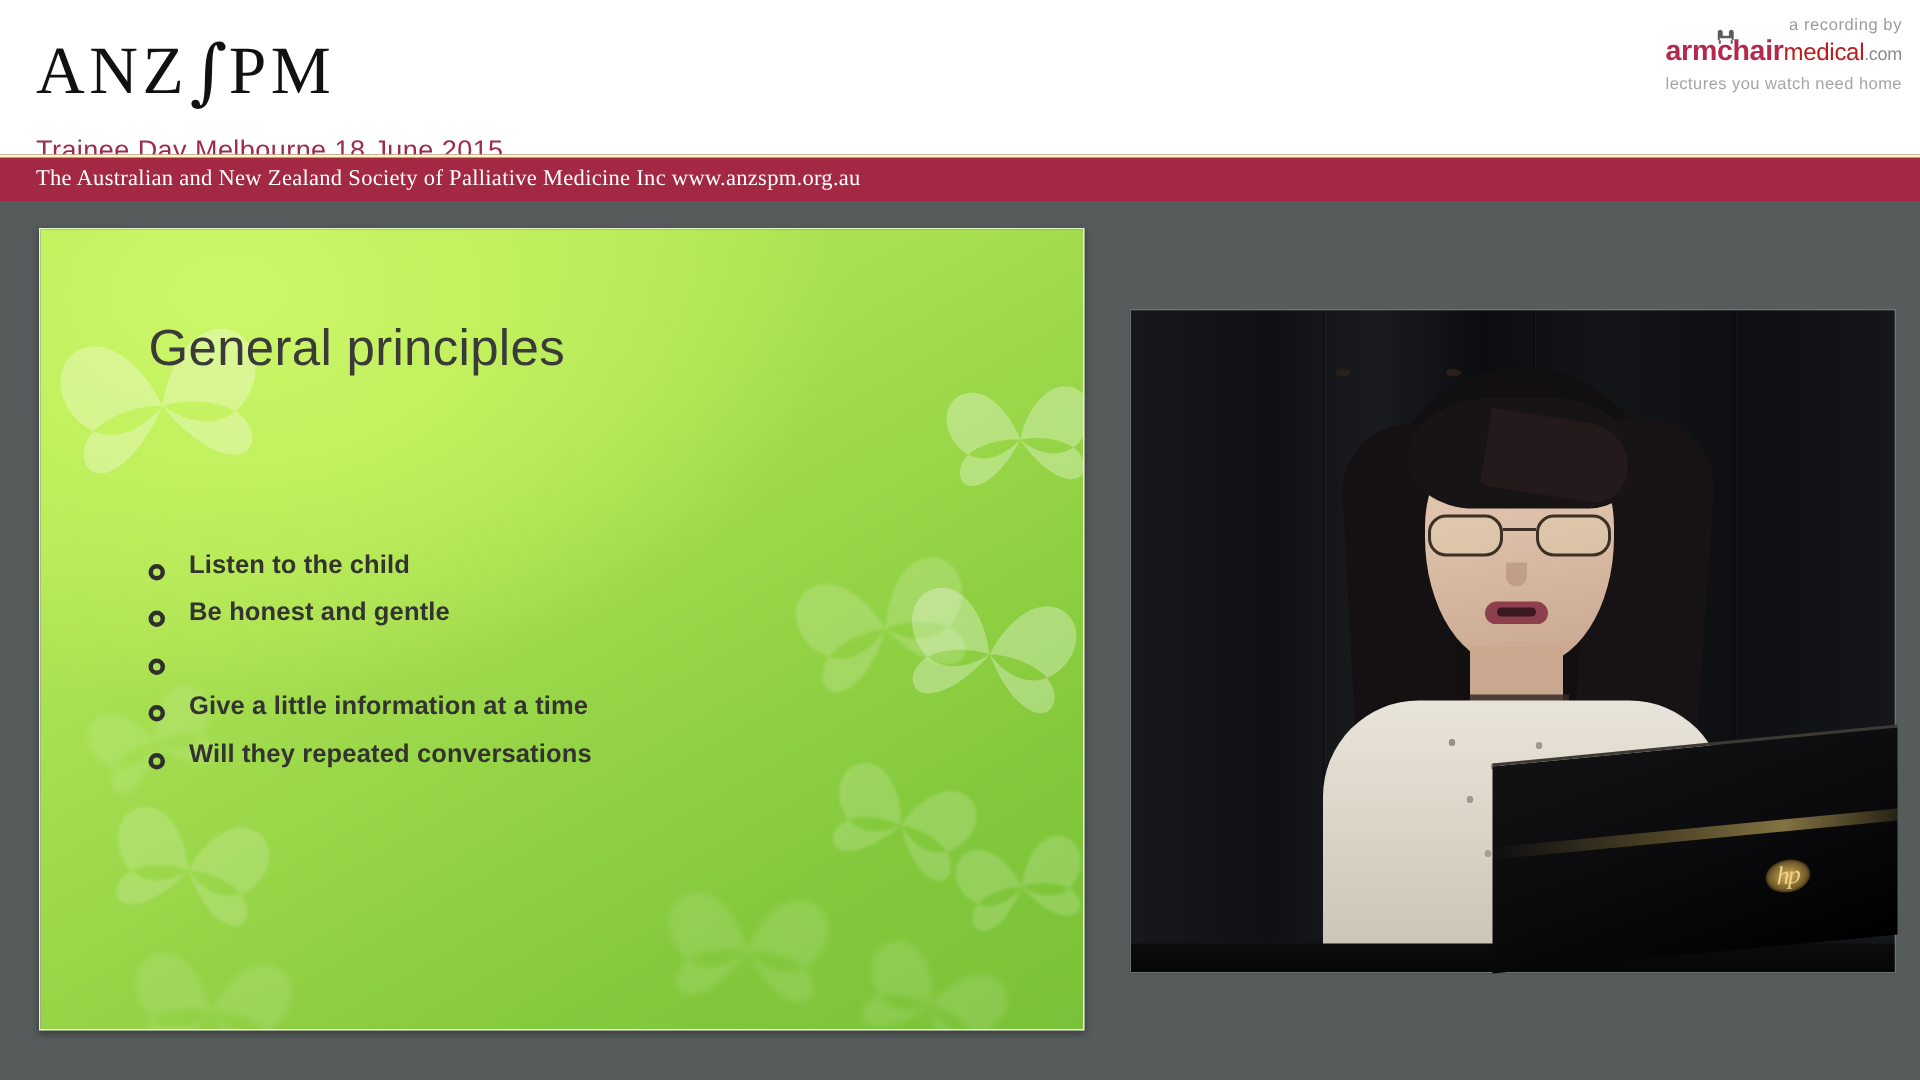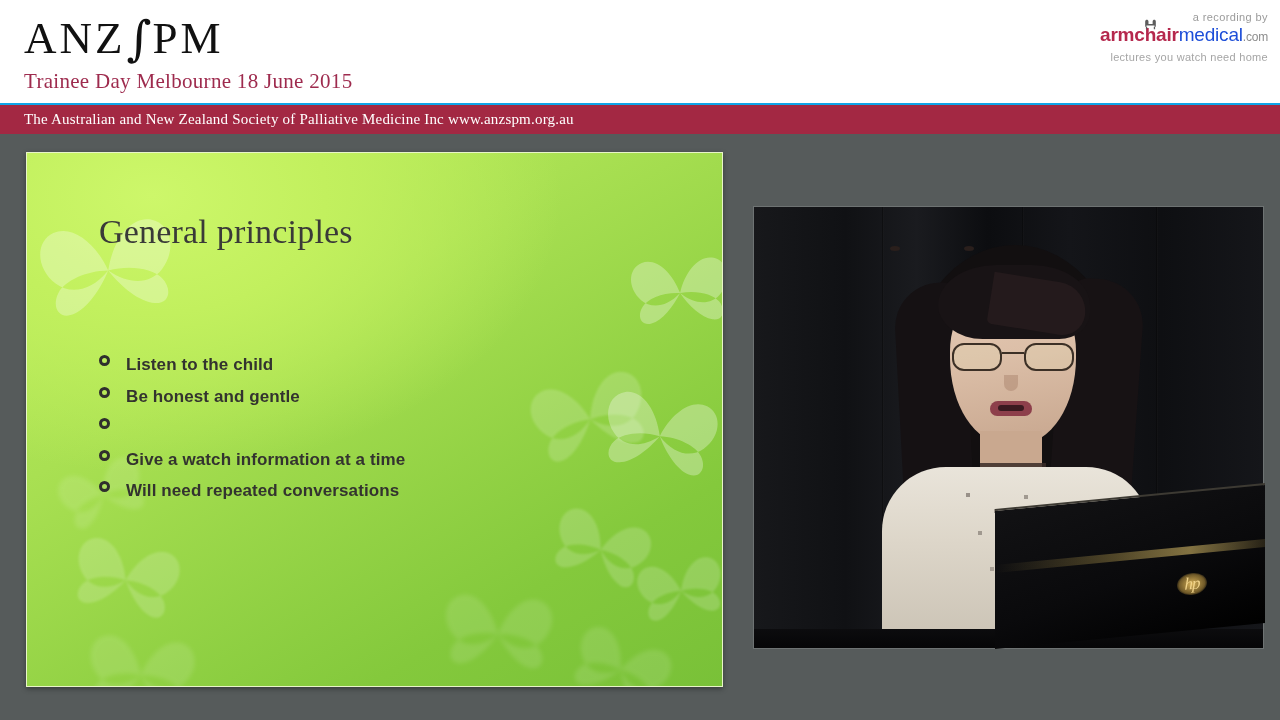--- a/index.html
+++ b/index.html
@@ -13,58 +13,58 @@
 
   
   .header {
     position:absolute; left:0; top:0; width:1280px; height:103px;
     background:#ffffff;
   }
   .logo-block { position:absolute; left:24px; top:8px; }
   .logo-main {
     font-family:"Liberation Serif", serif;
     font-size:45px; letter-spacing:3px; color:#111111;
-    line-height:56px; white-space:nowrap;
+    line-height:76px; white-space:nowrap;
   }
   .logo-main .integral {
     font-family:"DejaVu Serif", serif;
     font-style:italic; font-size:48px; letter-spacing:0;
     position:relative; top:2px; margin:0 1px;
   }
   .logo-sub {
-    font-family:Liberation Serif, serif;
-    font-size:21px; color:#9e2b4e; line-height:30px;
+    font-family:Liberation Sans, sans-serif;
+    font-size:18px; color:#9e2b4e; line-height:30px;
     letter-spacing:0.3px; white-space:nowrap;
   }
 
   .brand-block { position:absolute; right:12px; top:10px; width:190px; text-align:right; }
   .brand-top {
     font-size:11px; color:#9b9b9b; letter-spacing:.4px;
     line-height:14px; font-family:"Liberation Sans", sans-serif;
   }
   .brand-mid {
     position:relative;
     line-height:22px; white-space:nowrap; letter-spacing:-.2px;
   }
   .brand-armchair { font-size:19px; font-weight:bold; color:#b5284d; }
-  .brand-medical  { font-size:19px; color:#1d4ed8; }
+  .brand-medical  { font-size:16px; color:#b91c1c; }
   .brand-com      { font-size:12px; color:#8c8c8c; }
   .armchair-icon {
     position:absolute; left:65px; top:-6px; width:15px; height:13px;
   }
   .brand-bot {
     font-size:11px; color:#a5a5a5; letter-spacing:.3px;
     line-height:15px; margin-top:2px;
   }
 
   
   .redbar {
     position:absolute; left:0; top:103px; width:1280px; height:31px;
     background:#a32843;
-    border-top:2px solid #0ea5e9;
+    border-top:2px solid #fef9c3;
     display:flex; align-items:center;
   }
   .redbar-text {
     font-family:"Liberation Serif", serif;
     font-size:15px; color:#ffffff; margin-left:24px;
     letter-spacing:.2px; white-space:nowrap;
   }
 
   
   .slide-wrap {
@@ -82,25 +82,25 @@
   }
   .bf { position:absolute; opacity:.30; }
   .bf svg { display:block; width:100%; height:100%; }
   .bf path { fill:#ffffff; }
   .bf.soft { opacity:.17; filter:blur(1.2px); }
   .bf.faint { opacity:.11; filter:blur(2px); }
 
   .slide-title {
     position:absolute; left:72px; top:60px;
     font-size:34px; color:#3a3a38; letter-spacing:.2px;
-    font-family:Liberation Serif, serif;
+    font-family:Liberation Sans, sans-serif;
   }
   .bullets { position:absolute; left:72px; top:202px; width:600px; }
   .bullet-row {
-    display:flex; align-items:flex-start; height:31.5px;
+    display:flex; align-items:flex-end; height:31.5px;
   }
   .bullet-mark {
     width:11px; height:11px; border-radius:50%;
     border:3px solid #2f2f2d; background:transparent;
     flex:0 0 auto; margin-right:16px;
   }
   .bullet-text {
     font-size:17px; font-weight:bold; color:#33332f;
     letter-spacing:.1px; white-space:nowrap;
     font-family:"Liberation Sans", sans-serif;
@@ -343,25 +343,25 @@
         </div>
         <div class="bullet-row">
           <span class="bullet-mark"></span>
           <span class="bullet-text">Be honest and gentle</span>
         </div>
         <div class="bullet-row">
           <span class="bullet-mark"></span>
         </div>
         <div class="bullet-row">
           <span class="bullet-mark"></span>
-          <span class="bullet-text">Give a watch information at a time</span>
+          <span class="bullet-text">Give a little information at a time</span>
         </div>
         <div class="bullet-row">
           <span class="bullet-mark"></span>
-          <span class="bullet-text">Will need repeated conversations</span>
+          <span class="bullet-text">Will they repeated conversations</span>
         </div>
       </div>
 
     </div>
   </div>
 
   <div class="video-wrap">
     <div class="stage">
 
       <div class="curtain-fold" style="left:128px;"></div>

